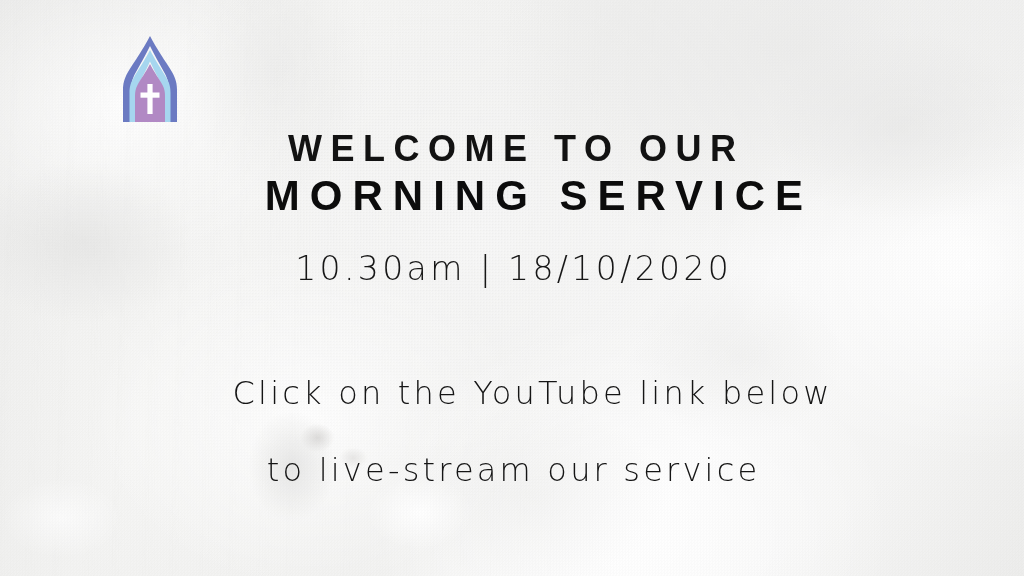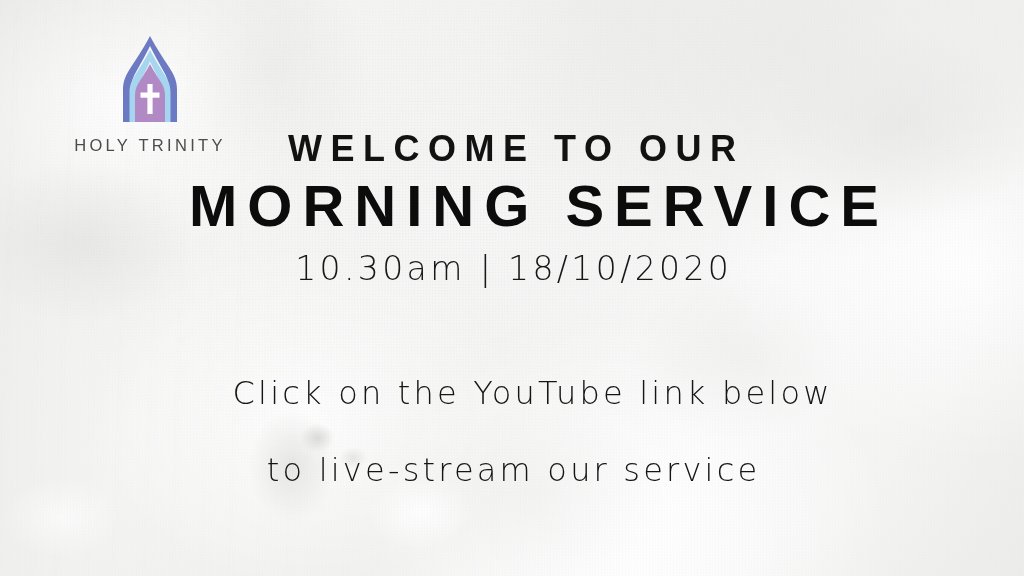--- a/index.html
+++ b/index.html
@@ -143,21 +143,21 @@
     white-space: nowrap;
     text-indent: 8.5px;
     text-align: center;
   }
 
   .headline {
     position: absolute;
     left: 0; right: 0;
     top: 172px;
     font-family: "Liberation Sans", sans-serif;
-    font-size: 58px;
+    font-size: 42px;
     font-weight: 700;
     letter-spacing: 10px;
     color: #0c0c0c;
     white-space: nowrap;
     text-indent: 10px;
     margin-left: 44px;
   }
 
   .datetime {
     position: absolute;
@@ -204,21 +204,20 @@
 
       <path d="M36 2 C30 14 20 28 14 38 C10 45 9 50 9 56 L9 88 L17 88 L17 56 C17 50 18 45 22 38 C27 29 32 20 36 12 C40 20 45 29 50 38 C54 45 55 50 55 56 L55 88 L63 88 L63 56 C63 50 62 45 58 38 C52 28 42 14 36 2 Z" fill="#6b7ac2"></path>
 
       <path d="M36 16 C31.5 25 24 36 19.5 44 C16 50 15.5 54 15.5 59 L15.5 88 L23 88 L23 59 C23 54.5 24 51 27 45.5 C30.5 39 33.5 33 36 27.5 C38.5 33 41.5 39 45 45.5 C48 51 49 54.5 49 59 L49 88 L56.5 88 L56.5 59 C56.5 54 56 50 52.5 44 C48 36 40.5 25 36 16 Z" fill="#a6d6ef"></path>
 
       <path d="M36 30 C32 38 26 46 23.5 51 C21.5 55 21 58 21 62 L21 88 L51 88 L51 62 C51 58 50.5 55 48.5 51 C46 46 40 38 36 30 Z" fill="#b189c4"></path>
 
       <rect x="33.4" y="50" width="5.2" height="30" fill="#ffffff"></rect>
       <rect x="26.5" y="58.5" width="19" height="5.2" fill="#ffffff"></rect>
     </svg>
-    <div class="logo-name">HOLY TRINITY</div>
   </div>
 
   <div class="center-stack">
     <div class="kicker">WELCOME TO OUR</div>
     <div class="headline">MORNING SERVICE</div>
     <div class="datetime">10.30am | 18/10/2020</div>
 
     <div class="body-line body-line-1">Click on the YouTube link below</div>
     <div class="body-line body-line-2">to live-stream our service</div>
   </div>

